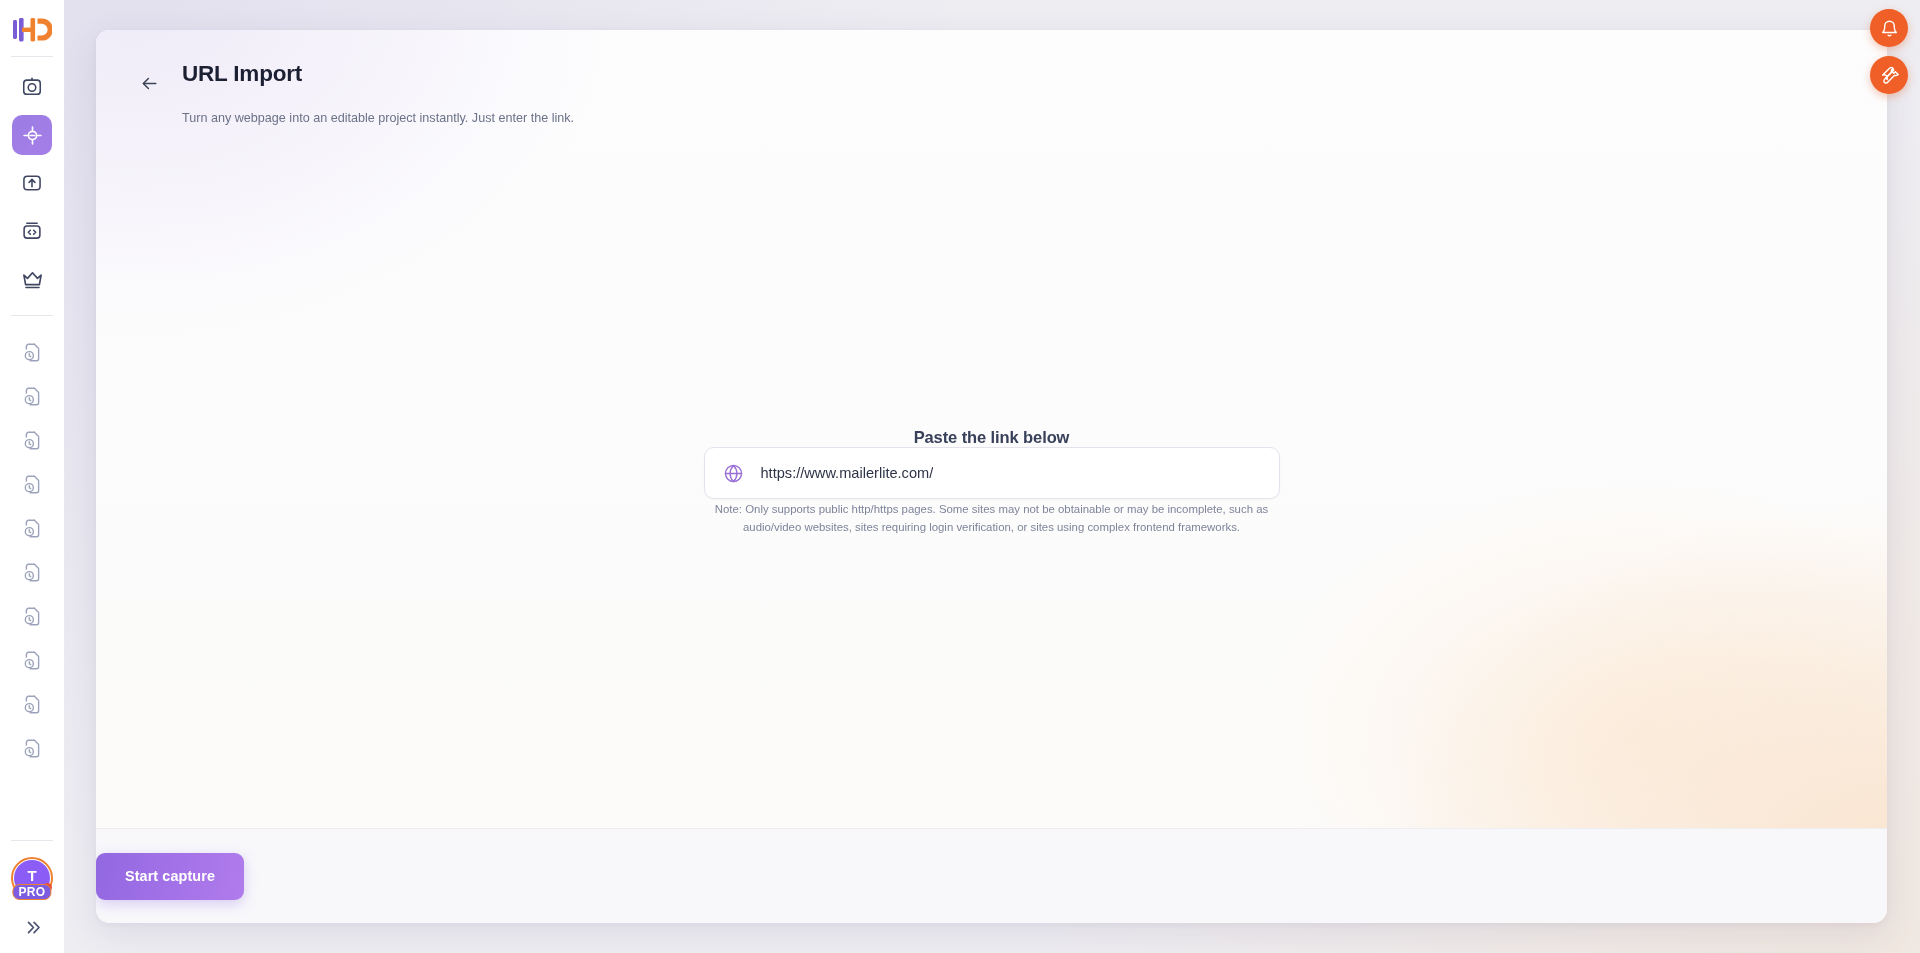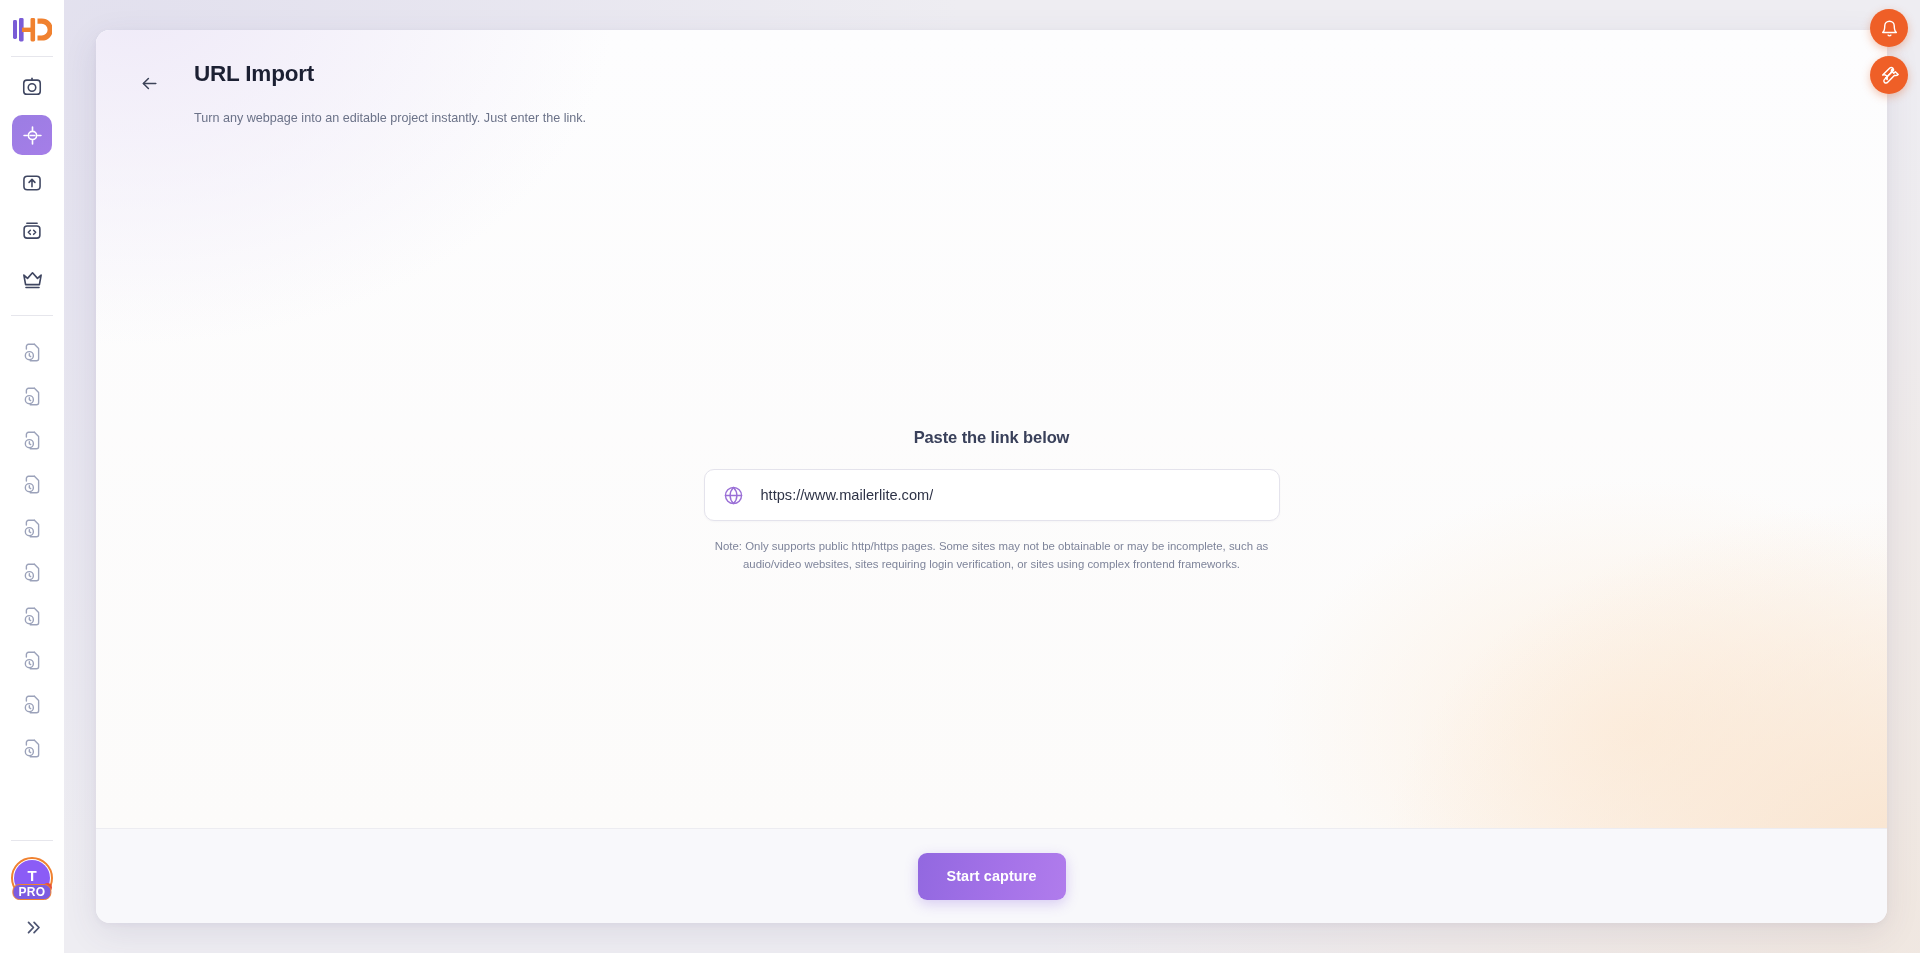--- a/index.html
+++ b/index.html
@@ -143,21 +143,21 @@
       linear-gradient(180deg, #fdfdfe 0%, #fcfbfa 100%);
     overflow: hidden;
   }
 
   
   .page-header {
     position: absolute;
     left: 40px; top: 30px;
     display: flex;
     align-items: flex-start;
-    gap: 32px;
+    gap: 20px;
   }
   .back-btn {
     width: 26px; height: 30px;
     display: flex; align-items: center; justify-content: center;
     color: #3c4358;
     cursor: pointer;
     margin-top: 8px;
   }
   .page-title {
     font-size: 22.5px;
@@ -182,21 +182,20 @@
     width: 576px;
     text-align: center;
   }
   .center-title {
     font-size: 16.5px;
     font-weight: 700;
     color: #39405a;
     letter-spacing: -.1px;
   }
   .url-field {
-    margin-top: 22px;
     height: 52px;
     background: #ffffff;
     border: 1px solid #e4e3ec;
     border-radius: 10px;
     display: flex;
     align-items: center;
     padding: 0 18px;
     gap: 17px;
     box-shadow: 0 1px 2px rgba(60,55,90,.035);
     cursor: text;
@@ -209,35 +208,35 @@
     display: flex; align-items: center; justify-content: center;
   }
   .url-value {
     font-size: 14.6px;
     color: #2e3347;
     white-space: nowrap;
     overflow: hidden;
     text-overflow: ellipsis;
   }
   .note {
-    margin-top: 17px;
+    margin-top: 2px;
     font-size: 11.4px;
     line-height: 1.55;
     color: #7e849a;
     padding: 0 2px;
   }
 
   
   .panel-footer {
     flex: 0 0 95px;
     background: #f8f8fb;
     border-top: 1px solid #ececf1;
     display: flex;
     align-items: center;
-    justify-content: center;
+    justify-content: flex-start;
   }
   .start-btn {
     min-width: 148px;
     height: 47px;
     padding: 0 28px;
     border: none;
     border-radius: 9px;
     background: linear-gradient(100deg, #9268e0 0%, #a472e8 55%, #b07cec 100%);
     color: #ffffff;
     font-size: 14.4px;

